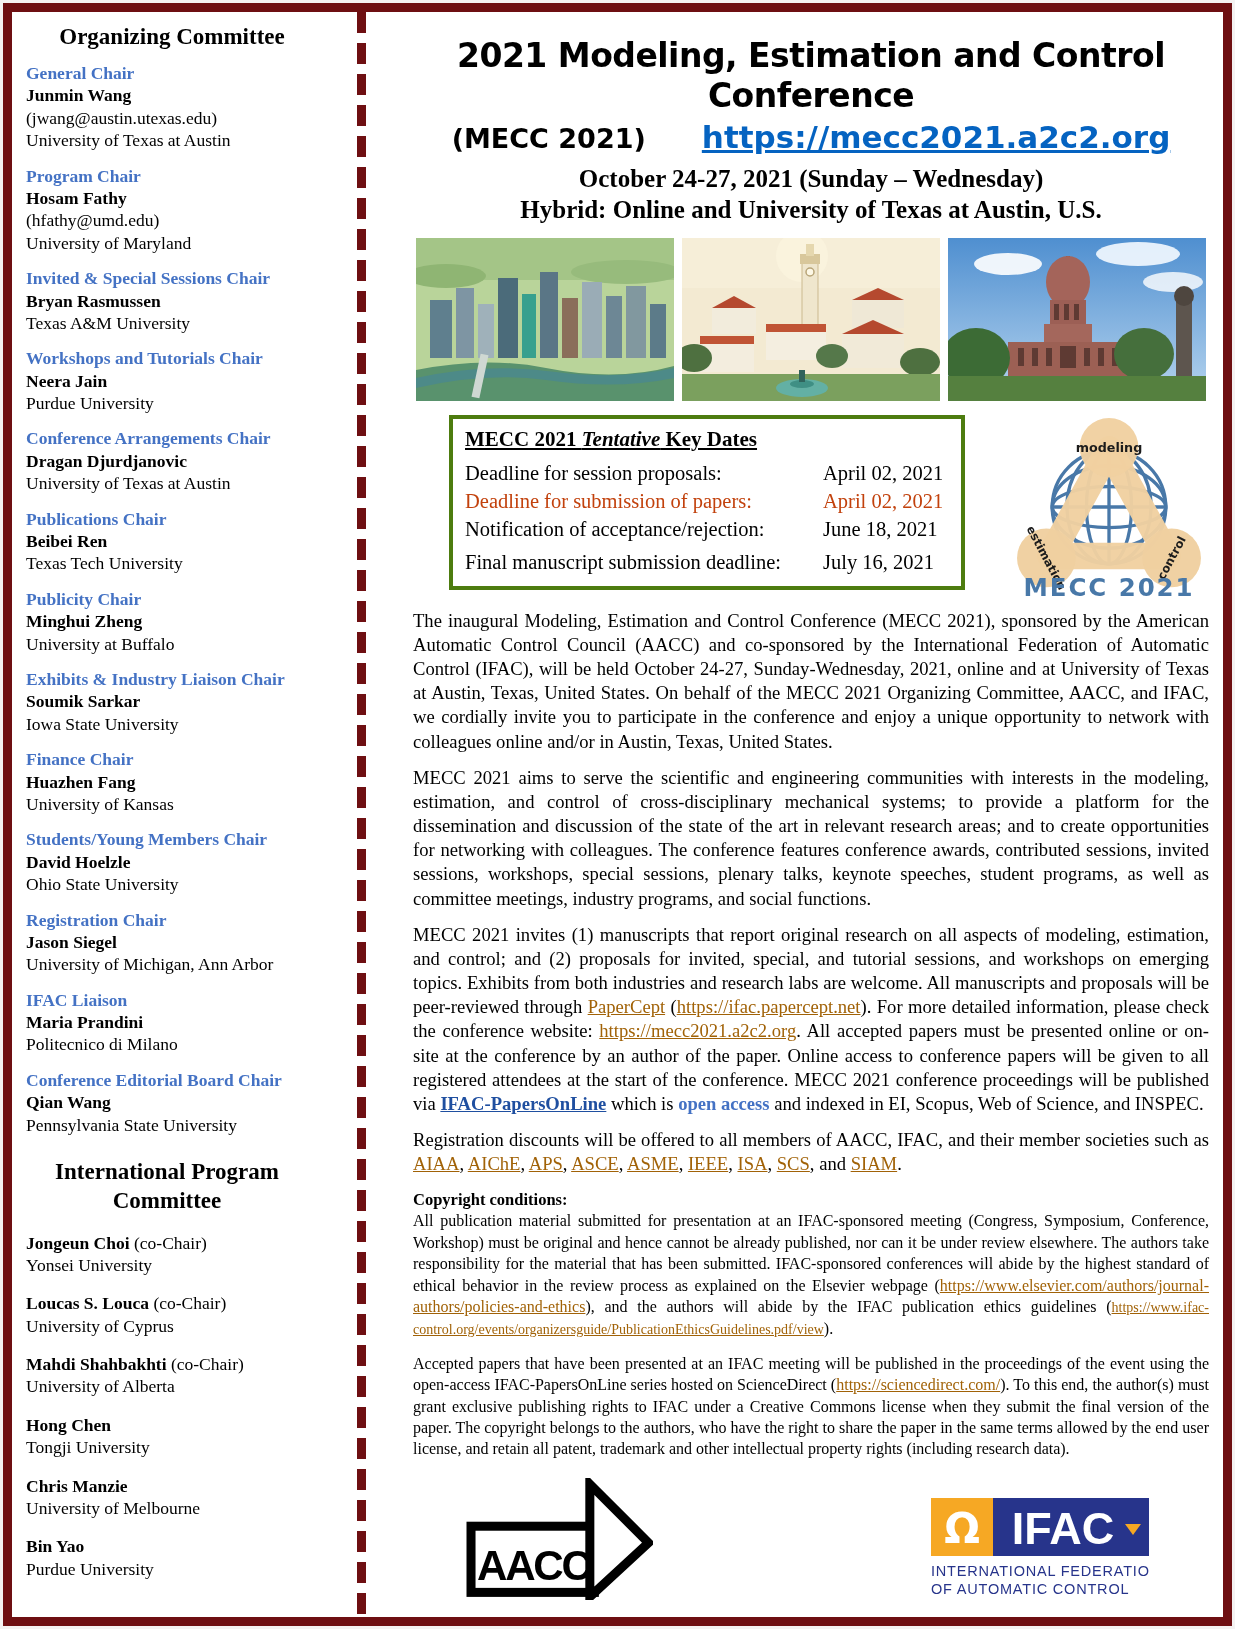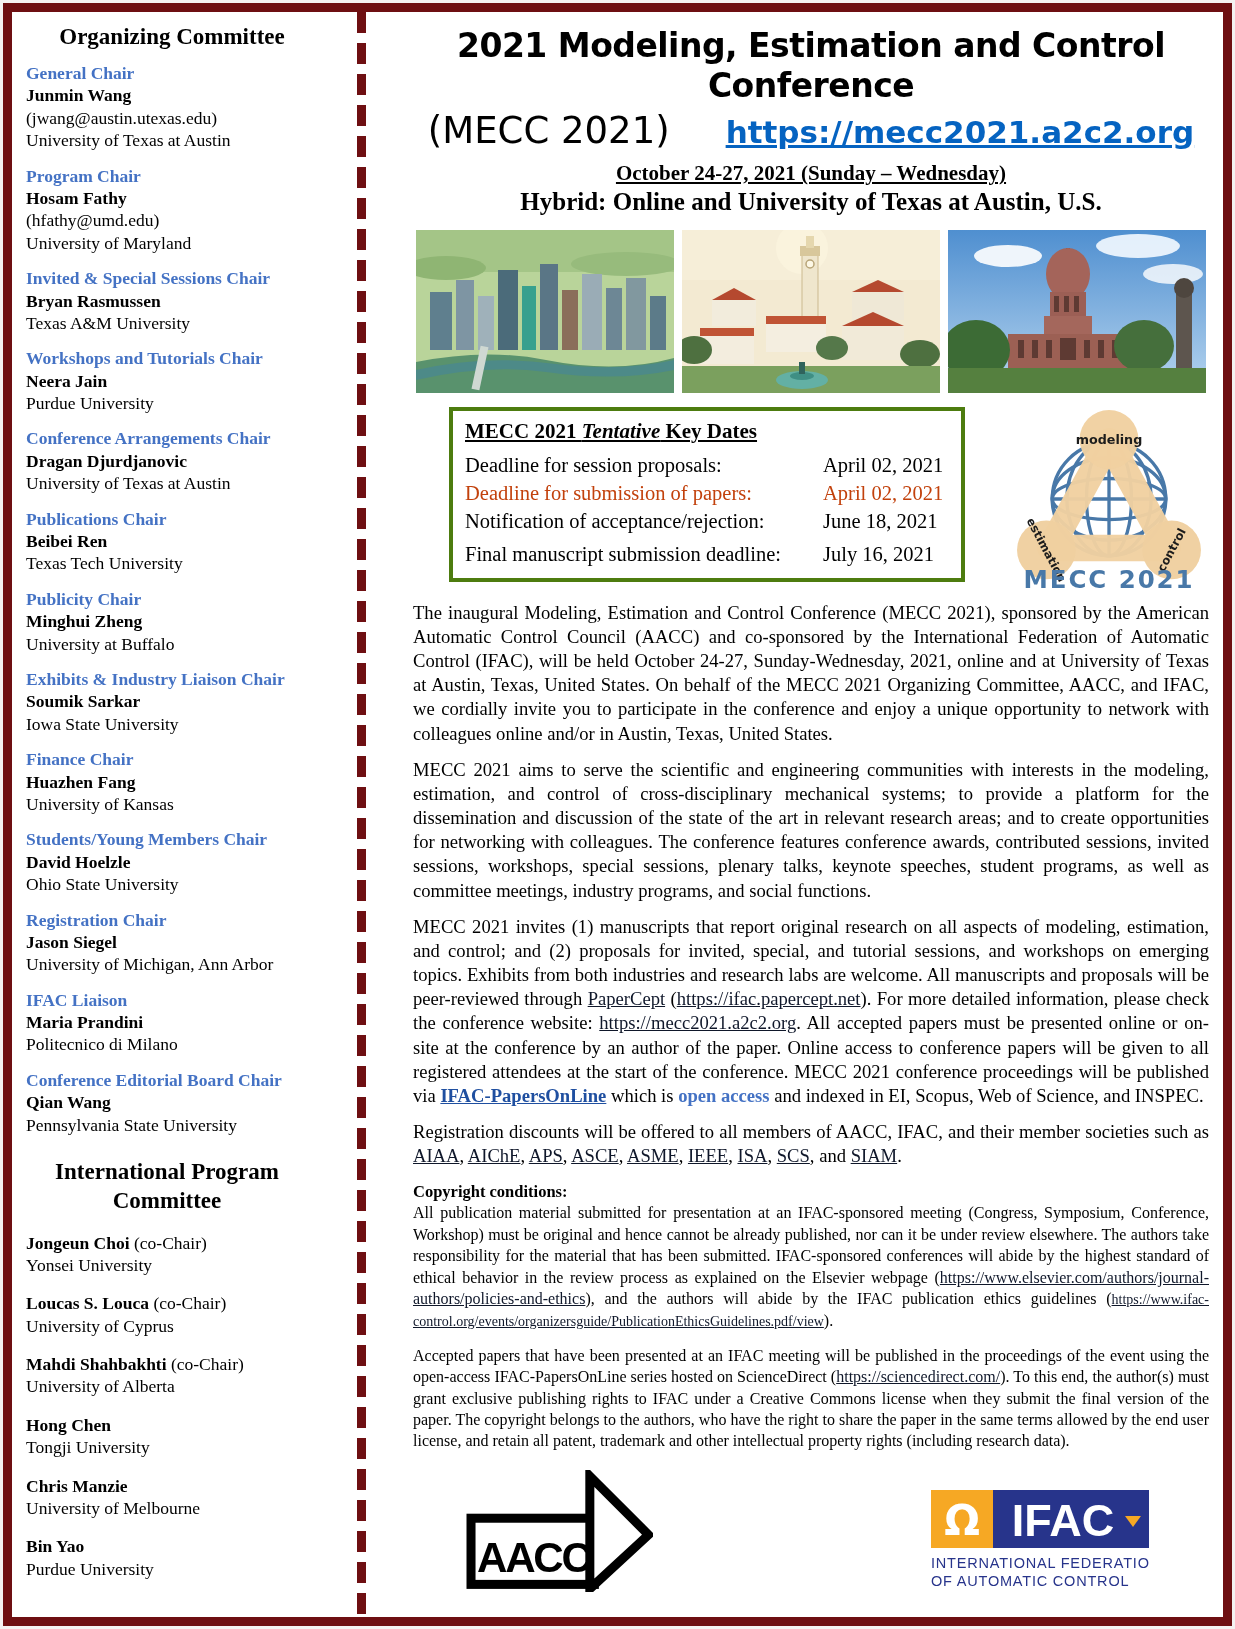--- a/index.html
+++ b/index.html
@@ -13,44 +13,44 @@
   .sb-title { font-size:23px; font-weight:bold; text-align:center; margin-bottom:12px; }
   .entry { margin-bottom:13px; font-size:17.5px; line-height:1.28; }
   .role { color:#4472c4; font-weight:bold; }
   .pname { font-weight:bold; }
   .ipc-title { font-size:23px; font-weight:bold; text-align:center; margin:22px 10px 16px 0; line-height:1.25; }
   .ipc .entry { margin-bottom:16px; }
   
   .divider { width:9px; flex:none; margin-top:0;
     background:repeating-linear-gradient(180deg,#6e0f12 0 21px,#ffffff 21px 31px); }
   
-  .main { flex:1; padding:14px 14px 8px 14px; }
+  .main { flex:1; padding:24px 14px 8px 14px; }
   .title-block { text-align:center; font-family:"DejaVu Sans", sans-serif; }
   .t1 { font-size:33px; font-weight:800; letter-spacing:-0.5px; line-height:1.2; }
   .t2 { display:flex; justify-content:center; align-items:baseline; gap:56px; margin-top:4px; }
-  .t2-left { font-size:37px; font-weight:400; }
+  .t2-left { font-size:27px; font-weight:700; }
   .t2-link { font-size:31px; font-weight:800; color:#0563c1; text-decoration:underline; cursor:pointer; }
-  .dateline { font-family:"Liberation Serif", serif; font-size:21px; font-weight:bold; margin-top:8px; line-height:1.25;text-decoration:underline; }
+  .dateline { font-family:"Liberation Serif", serif; font-size:25px; font-weight:bold; margin-top:8px; line-height:1.25; }
   .venueline { font-family:"Liberation Serif", serif; font-size:25px; font-weight:bold; line-height:1.25; }
   
   .photos { display:flex; gap:8px; justify-content:center; margin:12px 0 14px 0; }
   .photos svg { display:block; }
   
   .kd-row { display:flex; align-items:flex-start; gap:46px; margin:2px 0 10px 36px; }
   .kd-box { width:516px; border:4px solid #4d7c0f; padding:8px 12px 12px 12px; flex:none; }
   .kd-title { font-size:21px; font-weight:bold; text-decoration:underline; margin-bottom:10px; }
   .kd-line { display:grid; grid-template-columns:358px auto; font-size:20.5px; margin-top:5px; }
   .kd-line.red { color:#c2410c; font-weight:normal; }
   .kd-line.gap { margin-top:10px; }
   .mecc-logo { flex:none; margin-top:2px; }
   
   .para { font-size:18.6px; line-height:1.3; text-align:justify; margin-bottom:12px; }
   .copy { font-size:16px; line-height:1.34; text-align:justify; }
   .copy-head { font-size:16.5px; font-weight:bold; margin-top:14px; }
-  .lnk { color:#0f172a; text-decoration:underline; cursor:pointer; }
+  .lnk { color:#a16207; text-decoration:underline; cursor:pointer; }
   .lnk.b { font-weight:bold; color:#1f4fa0; }
   .acc { color:#4472c4; }
   .b { font-weight:bold; }
   .it { font-style:italic; }
   .sm { font-size:14px; }
   
   .footer { display:flex; justify-content:space-between; align-items:flex-end; margin:18px 60px 4px 52px; }
 </style>
 </head>
 <body>

